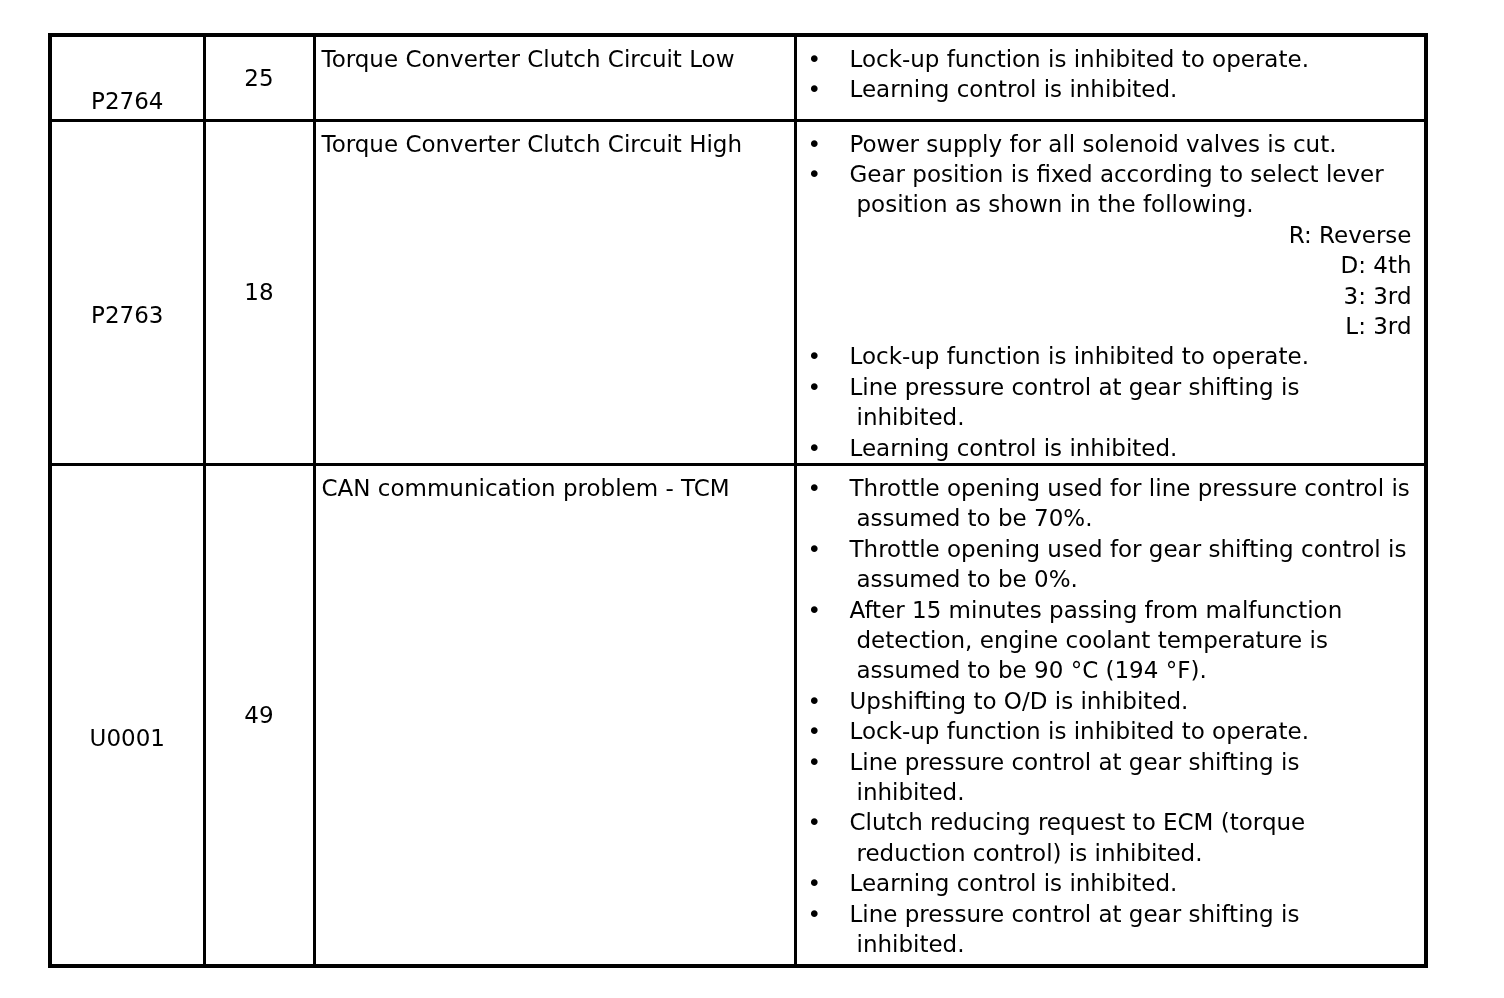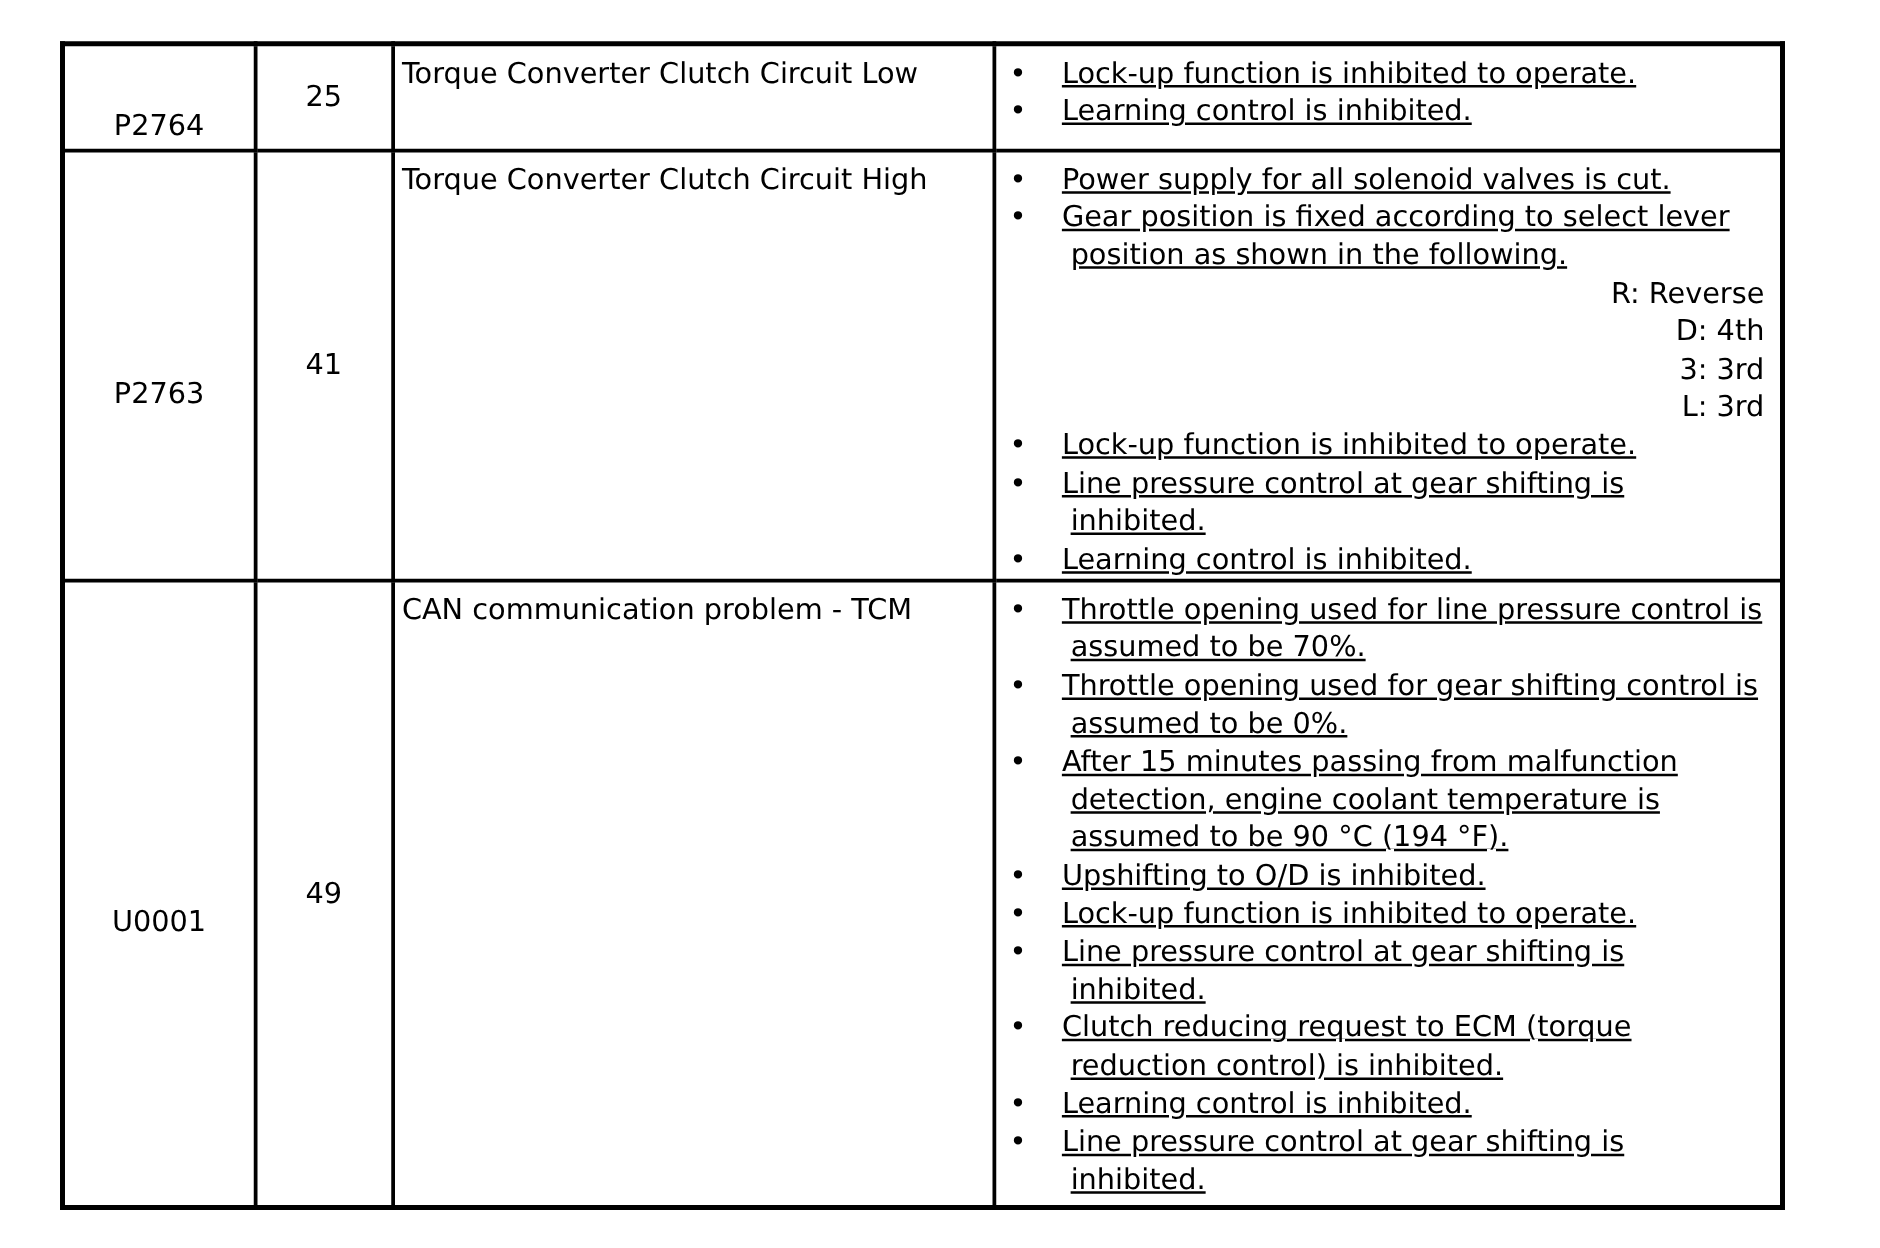--- a/index.html
+++ b/index.html
@@ -59,21 +59,20 @@
     width: 42px;
     text-align: left;
   }
   .etext {
     flex: 1;
     max-width: 562px;
   }
   .etext .t {
     padding-left: 7px;
     text-indent: -7px;
-    text-decoration: underline;
   }
   .etext .subline {
     padding-left: 7px;
     text-align: right;
   }
   tr.r0 { height: 85px; }
   tr.r1 { height: 344px; }
   tr.r2 { height: 502px; }
 </style>
 </head>
@@ -113,21 +112,21 @@
               </div>
           </div>
         </td>
       </tr>
 
       <tr class="r1">
         <td class="c-dtc">
           <span class="dtc-text">P2763</span>
         </td>
         <td class="c-num">
-          <span>41</span>
+          <span>18</span>
         </td>
         <td class="c-desc">
           <div>Torque Converter Clutch Circuit High</div>
         </td>
         <td class="c-eff">
           <div class="effect">
             <span class="bullet">•</span>
             <div class="etext">
                 <div class="t">Power supply for all solenoid valves is cut.</div>
               </div>

